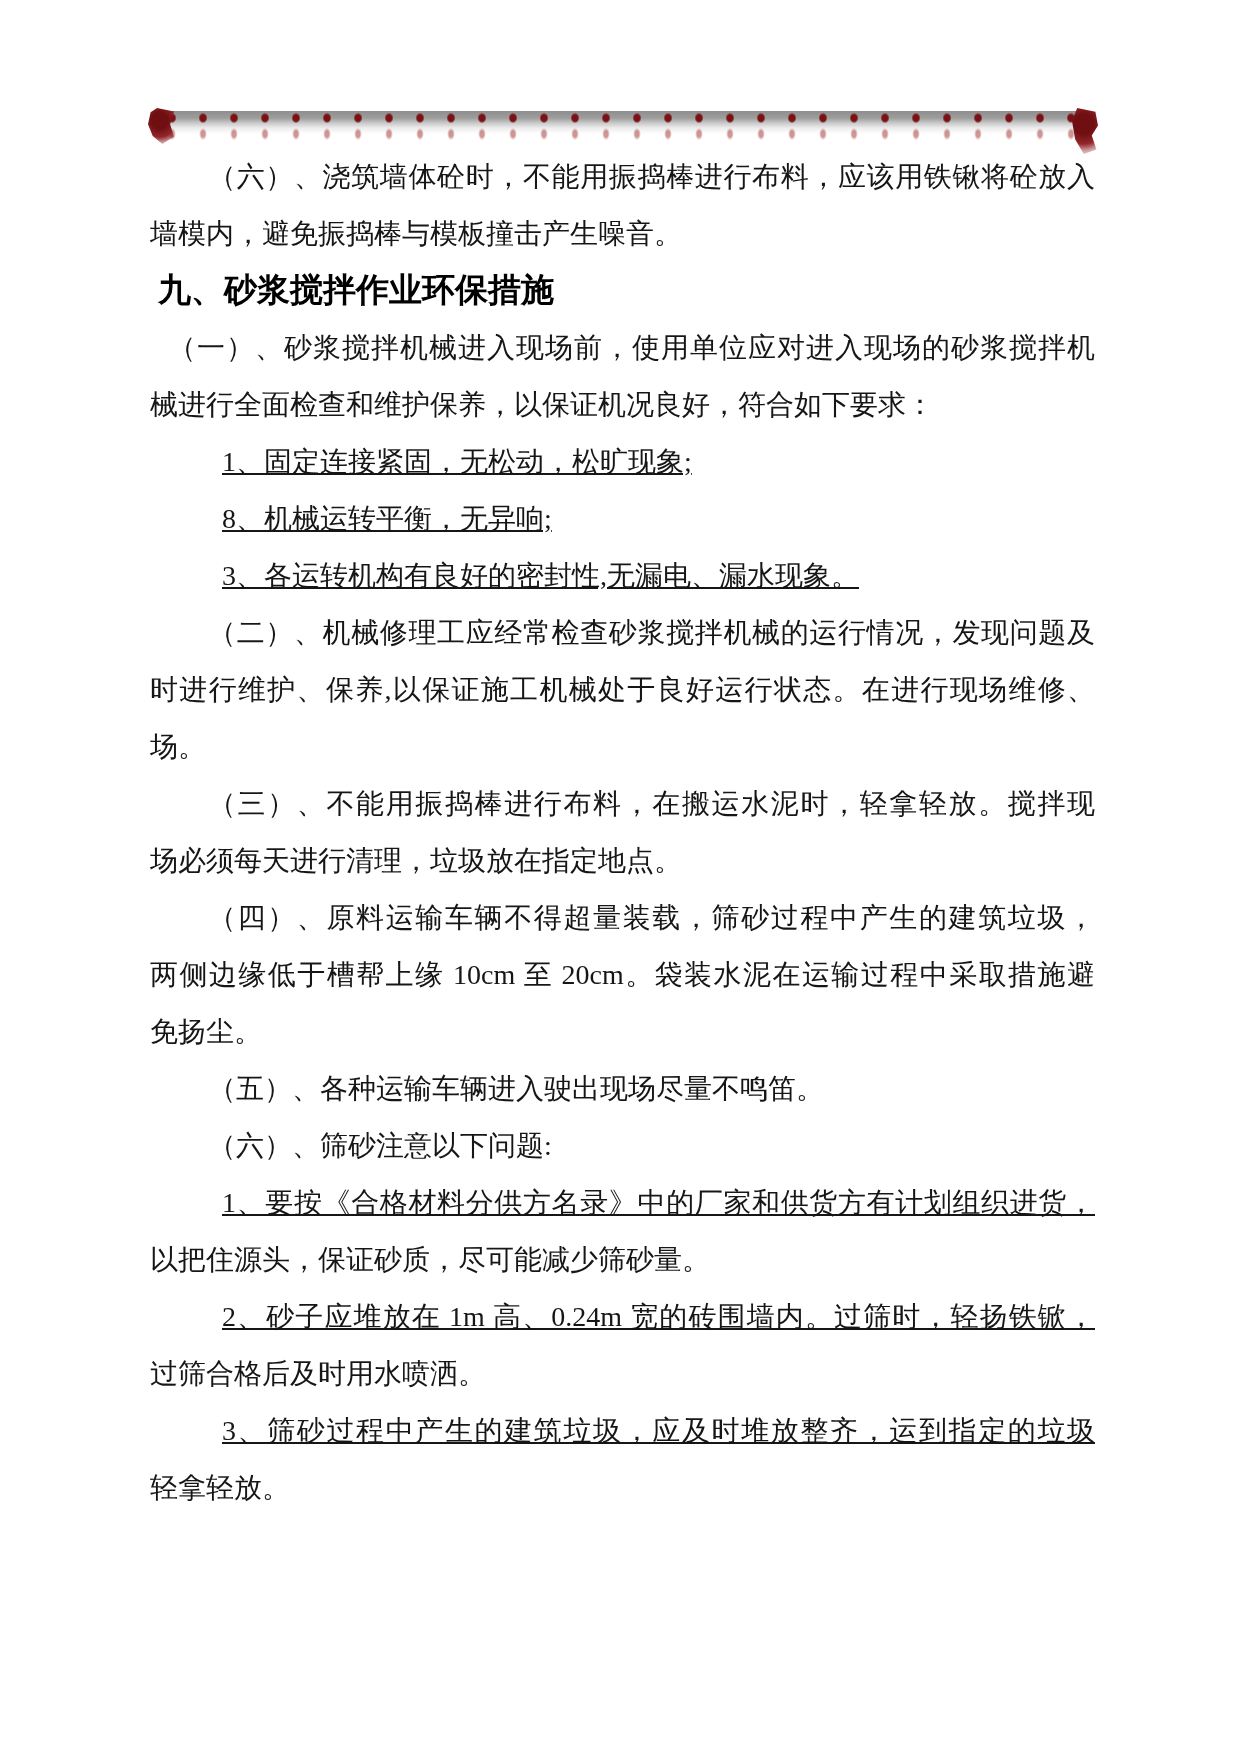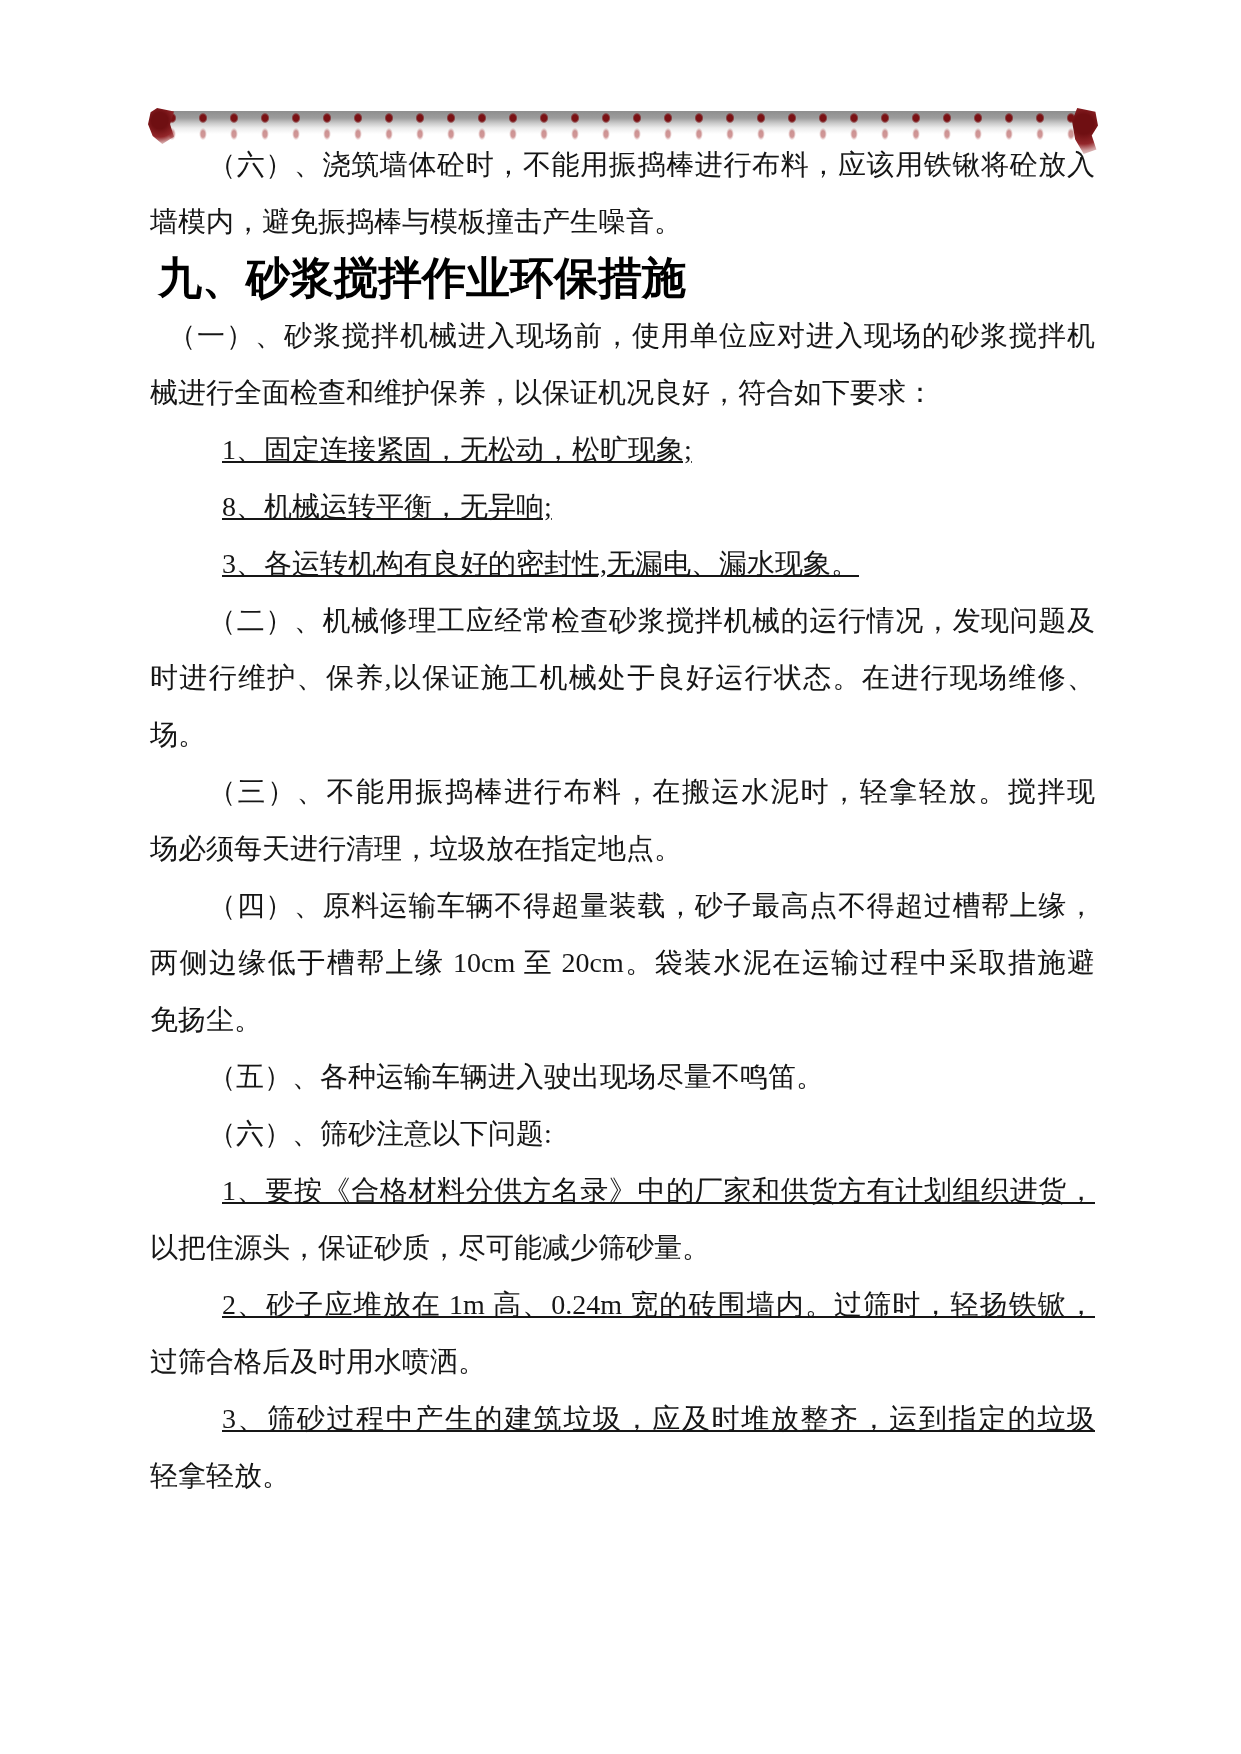--- a/index.html
+++ b/index.html
@@ -56,21 +56,21 @@
     right: -11px;
     top: -3px;
     height: 46px;
     clip-path: polygon(20% 0, 90% 8%, 100% 38%, 76% 60%, 94% 90%, 45% 100%, 12% 68%, 0 28%);
   }
 
   
   .content {
     position: absolute;
     left: 150px;
-    top: 136px;
+    top: 148px;
     width: 945px;
   }
   .line {
     height: 57px;
     line-height: 57px;
     font-size: 28px;
     color: #161616;
     white-space: normal;
     overflow: visible;
   }
@@ -78,21 +78,21 @@
     text-align: justify;
     text-align-last: justify;
   }
   .line.para  { padding-left: 58px; }
   .line.para1 { padding-left: 18px; }
   .line.item  { padding-left: 72px; text-decoration: underline; }
   .line.cont  { padding-left: 0; }
   .line.heading {
     padding-left: 8px;
     font-weight: 700;
-    font-size: 44px;
+    font-size: 33px;
     color: #000000;
   }
 </style>
 </head>
 <body>
 
 <div class="page">
 
   <div class="deco-border">
     <div class="deco-band"></div>
@@ -107,21 +107,21 @@
       <div class="line para1 fill">（一）、砂浆搅拌机械进入现场前，使用单位应对进入现场的砂浆搅拌机</div>
       <div class="line cont">械进行全面检查和维护保养，以保证机况良好，符合如下要求：</div>
       <div class="line item">1、固定连接紧固，无松动，松旷现象;</div>
       <div class="line item">8、机械运转平衡，无异响;</div>
       <div class="line item">3、各运转机构有良好的密封性,无漏电、漏水现象。</div>
       <div class="line para fill">（二）、机械修理工应经常检查砂浆搅拌机械的运行情况，发现问题及</div>
       <div class="line cont fill">时进行维护、保养,以保证施工机械处于良好运行状态。在进行现场维修、</div>
       <div class="line cont">场。</div>
       <div class="line para fill">（三）、不能用振捣棒进行布料，在搬运水泥时，轻拿轻放。搅拌现</div>
       <div class="line cont">场必须每天进行清理，垃圾放在指定地点。</div>
-      <div class="line para fill">（四）、原料运输车辆不得超量装载，砂子最高点不得超过槽帮上缘，</div>
+      <div class="line para fill">（四）、原料运输车辆不得超量装载，筛砂过程中产生的建筑垃圾，</div>
       <div class="line cont fill">两侧边缘低于槽帮上缘 10cm 至 20cm。袋装水泥在运输过程中采取措施避</div>
       <div class="line cont">免扬尘。</div>
       <div class="line para">（五）、各种运输车辆进入驶出现场尽量不鸣笛。</div>
       <div class="line para">（六）、筛砂注意以下问题:</div>
       <div class="line item fill">1、要按《合格材料分供方名录》中的厂家和供货方有计划组织进货，</div>
       <div class="line cont">以把住源头，保证砂质，尽可能减少筛砂量。</div>
       <div class="line item fill">2、砂子应堆放在 1m 高、0.24m 宽的砖围墙内。过筛时，轻扬铁锨，</div>
       <div class="line cont">过筛合格后及时用水喷洒。</div>
       <div class="line item fill">3、筛砂过程中产生的建筑垃圾，应及时堆放整齐，运到指定的垃圾</div>
       <div class="line cont">轻拿轻放。</div>

